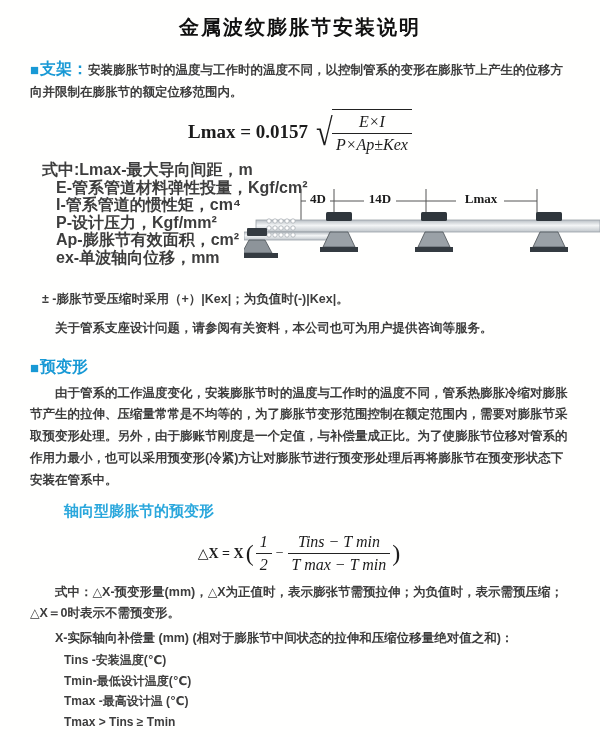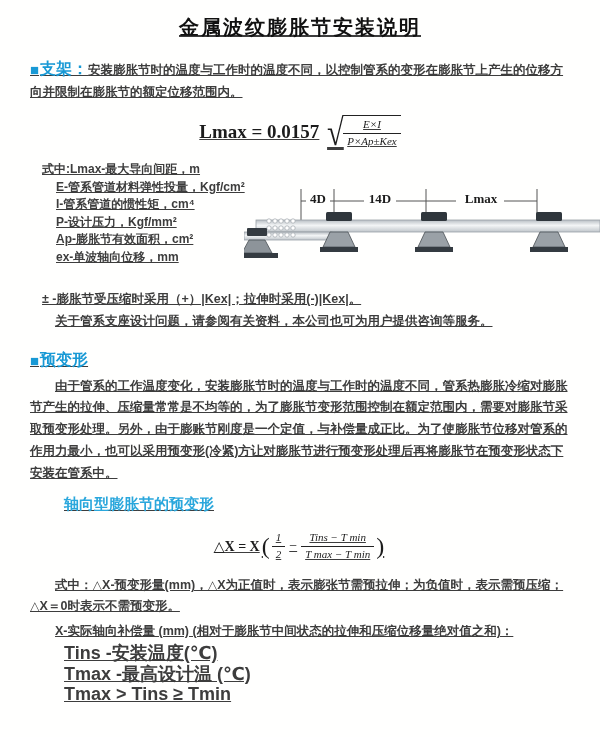--- a/index.html
+++ b/index.html
@@ -2,67 +2,67 @@
 <html><head>
 <meta charset="utf-8">
 <style>
   html,body{margin:0;padding:0;}
   body{
     width:600px;height:737px;background:#fffffe;overflow:hidden;
     font-family:"Liberation Sans","DejaVu Sans",sans-serif;
     color:#3d3d3d;
     -webkit-font-smoothing:antialiased;
   }
-  .page{position:relative;width:600px;height:665px;text-decoration:underline;}
+  .page{position:relative;width:600px;height:665px;}
   .doc-title{
     text-align:center;font-size:20px;font-weight:bold;color:#111;
     padding-top:14px;letter-spacing:2px;
   }
   .body-text{font-size:12.5px;font-weight:600;line-height:1.62;}
   .para1{margin:15px 26px 0 30px;}
   .sec-head-inline{color:#1899d5;font-size:16px;font-weight:bold;}
   .sq{font-size:15px;position:relative;top:1px;margin-right:1px;}
   .indent{text-indent:2em;}
   .example-line{margin:2px 26px 0 30px;}
 
   
   .formula{display:flex;justify-content:center;align-items:center;
     font-family:"Liberation Serif","DejaVu Serif",serif;color:#1c1c1c;}
   .formula1{margin-top:9px;height:42px;}
   .f-lhs{font-weight:bold;font-size:19px;margin-right:6px;}
   .frac{display:inline-flex;flex-direction:column;text-align:center;
-    font-style:italic;font-size:11px;line-height:1.25;vertical-align:middle;}
+    font-style:italic;font-size:16px;line-height:1.25;vertical-align:middle;}
   .frac .num{border-bottom:1.3px solid #222;padding:0 4px 1px 4px;}
   .frac .den{padding:1px 4px 0 4px;}
   .rad-glyph{font-size:38px;font-weight:400;line-height:0.9;margin-right:-3px;
     transform:scaleX(0.8);display:inline-block;}
   .sqrt-inner{border-top:1.6px solid #222;padding-top:2px;}
 
   .defs-wrap{position:relative;margin:8px 0 0 42px;height:126px;}
-  .def-line{font-size:12px;font-weight:600;line-height:17.5px;}
+  .def-line{font-size:16px;font-weight:600;line-height:17.5px;}
   .def-line.sub{padding-left:14px;}
 
   .diagram{position:absolute;top:24px;right:0;width:356px;height:100px;}
 
   .pm-line{margin:2px 26px 0 42px;}
-  .consult-line{margin:2px 26px 0 30px;}
+  .consult-line{margin:9px 26px 0 30px;}
 
   .sec2-head{margin:18px 0 0 30px;color:#1899d5;font-size:16px;font-weight:bold;}
   .para2{margin:5px 26px 0 30px;line-height:1.74;}
 
   .sub-head-axial{margin:11px 9px 0 64px;color:#2aa7dc;font-size:15px;font-weight:bold;}
   .formula2{margin-top:13px;height:38px;font-size:13px;}
   .f2-prefix{font-weight:bold;font-size:14px;text-align:center;}
   .big-paren{font-size:24px;font-weight:400;margin:0 2px;font-style:normal;}
   .f-minus{margin:0 4px;font-size:14px;}
 
   .where1{margin:10px 26px 0 30px;}
   .where2{margin:5px 26px 0 30px;}
   .temps{margin:2px 0 0 64px;}
-  .temp-line{font-size:18px;font-weight:600;line-height:20.5px;}
+  .temp-line{font-size:12px;font-weight:600;line-height:20.5px;}
 </style>
 </head>
 <body>
 
 <div class="page">
 
   <div class="doc-title">金属波纹膨胀节安装说明</div>
 
   <div class="body-text para1">
     <span class="sec-head-inline"><span class="sq">■</span><span>支架：</span></span><span>安装膨胀节时的温度与工作时的温度不同，以控制管系的变形在膨胀节上产生的位移方向并限制在膨胀节的额定位移范围内。</span>
@@ -149,21 +149,21 @@
       </g>
 
       <g>
         <rect x="292" y="27" width="26" height="9" rx="1.5" fill="#2f363c"></rect>
         <polygon points="296,47 314,47 321,62 289,62" fill="#9aa1a7" stroke="#4a5056" stroke-width="0.8"></polygon>
         <rect x="286" y="62" width="38" height="5" fill="#343b41"></rect>
       </g>
     </svg>
   </div>
 
-  <div class="body-text pm-line">± -膨胀节受压缩时采用（+）|Kex|；拉伸时采用(-)|Kex|。</div>
+  <div class="body-text pm-line">± -膨胀节受压缩时采用（+）|Kex|；为负值时(-)|Kex|。</div>
   <div class="body-text consult-line indent">关于管系支座设计问题，请参阅有关资料，本公司也可为用户提供咨询等服务。</div>
 
   <div class="sec2-head"><span class="sq">■</span><span>预变形</span></div>
   <div class="body-text para2 indent">由于管系的工作温度变化，安装膨胀节时的温度与工作时的温度不同，管系热膨胀冷缩对膨胀节产生的拉伸、压缩量常常是不均等的，为了膨胀节变形范围控制在额定范围内，需要对膨胀节采取预变形处理。另外，由于膨账节刚度是一个定值，与补偿量成正比。为了使膨胀节位移对管系的作用力最小，也可以采用预变形(冷紧)方让对膨胀节进行预变形处理后再将膨胀节在预变形状态下安装在管系中。</div>
 
   <div class="sub-head-axial">轴向型膨胀节的预变形</div>
 
   <div class="formula formula2">
     <span class="f2-prefix">△X = X</span>
     <span class="big-paren">(</span>
@@ -177,17 +177,18 @@
       <span class="den">T max − T min</span>
     </span>
     <span class="big-paren">)</span>
   </div>
 
   <div class="body-text where1 indent">式中：△X-预变形量(mm)，△X为正值时，表示膨张节需预拉伸；为负值时，表示需预压缩；△X＝0时表示不需预变形。</div>
   <div class="body-text where2 indent">X-实际轴向补偿量 (mm) (相对于膨胀节中间状态的拉伸和压缩位移量绝对值之和)：</div>
 
   <div class="temps">
     <div class="temp-line">Tins -安装温度(℃)</div>
+    <div class="temp-line">Tmin-最低设计温度(℃)</div>
     <div class="temp-line">Tmax -最高设计温 (℃)</div>
     <div class="temp-line">Tmax &gt; Tins ≥ Tmin</div>
   </div>
 
 </div>
 
 </body></html>

